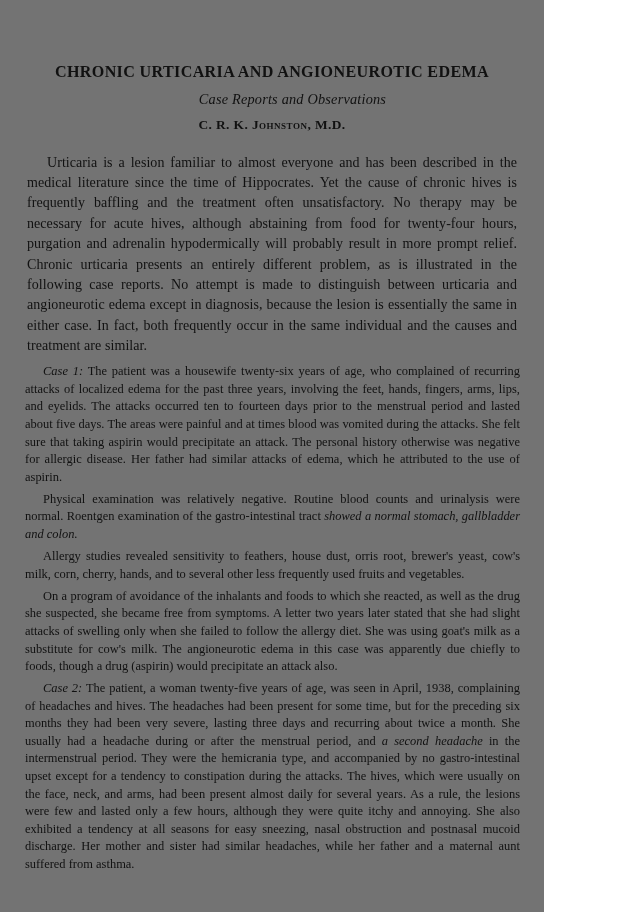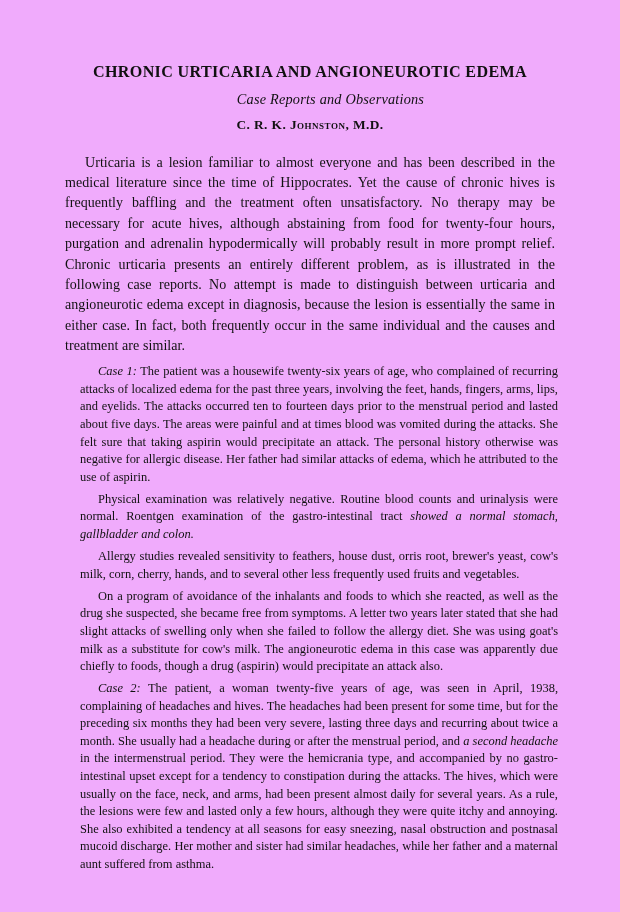--- a/index.html
+++ b/index.html
@@ -11,23 +11,23 @@
     width: 620px;
     height: 912px;
     overflow: hidden;
     font-family: "Liberation Serif", "DejaVu Serif", serif;
     color: #111111;
     -webkit-font-smoothing: antialiased;
   }
 
   .page {
     position: relative;
-    width: 620px;
+    width: 544px;
     height: 912px;
-    background: #f0abfc;
+    background: #737373;
     box-sizing: border-box;
   }
 
   
   .title-block {
     padding-top: 63px;
   }
   .doc-title {
     text-align: center;
     font-weight: bold;
@@ -72,21 +72,21 @@
     letter-spacing: 0.06px;
     word-spacing: 0.1px;
   }
 
   .case-body {
     width: 496px;
     margin: 0 auto;
     padding-top: 7px;
   }
   .case-body p {
-    margin: 0 0 0 18px;
+    margin: 0 0 0 1px;
     font-size: 12.45px;
     line-height: 1.412;
     text-align: justify;
     text-justify: inter-word;
     text-indent: 18px;
     letter-spacing: 0.01px;
   }
   .case-body p + p {
     margin-top: 4.5px;
   }

